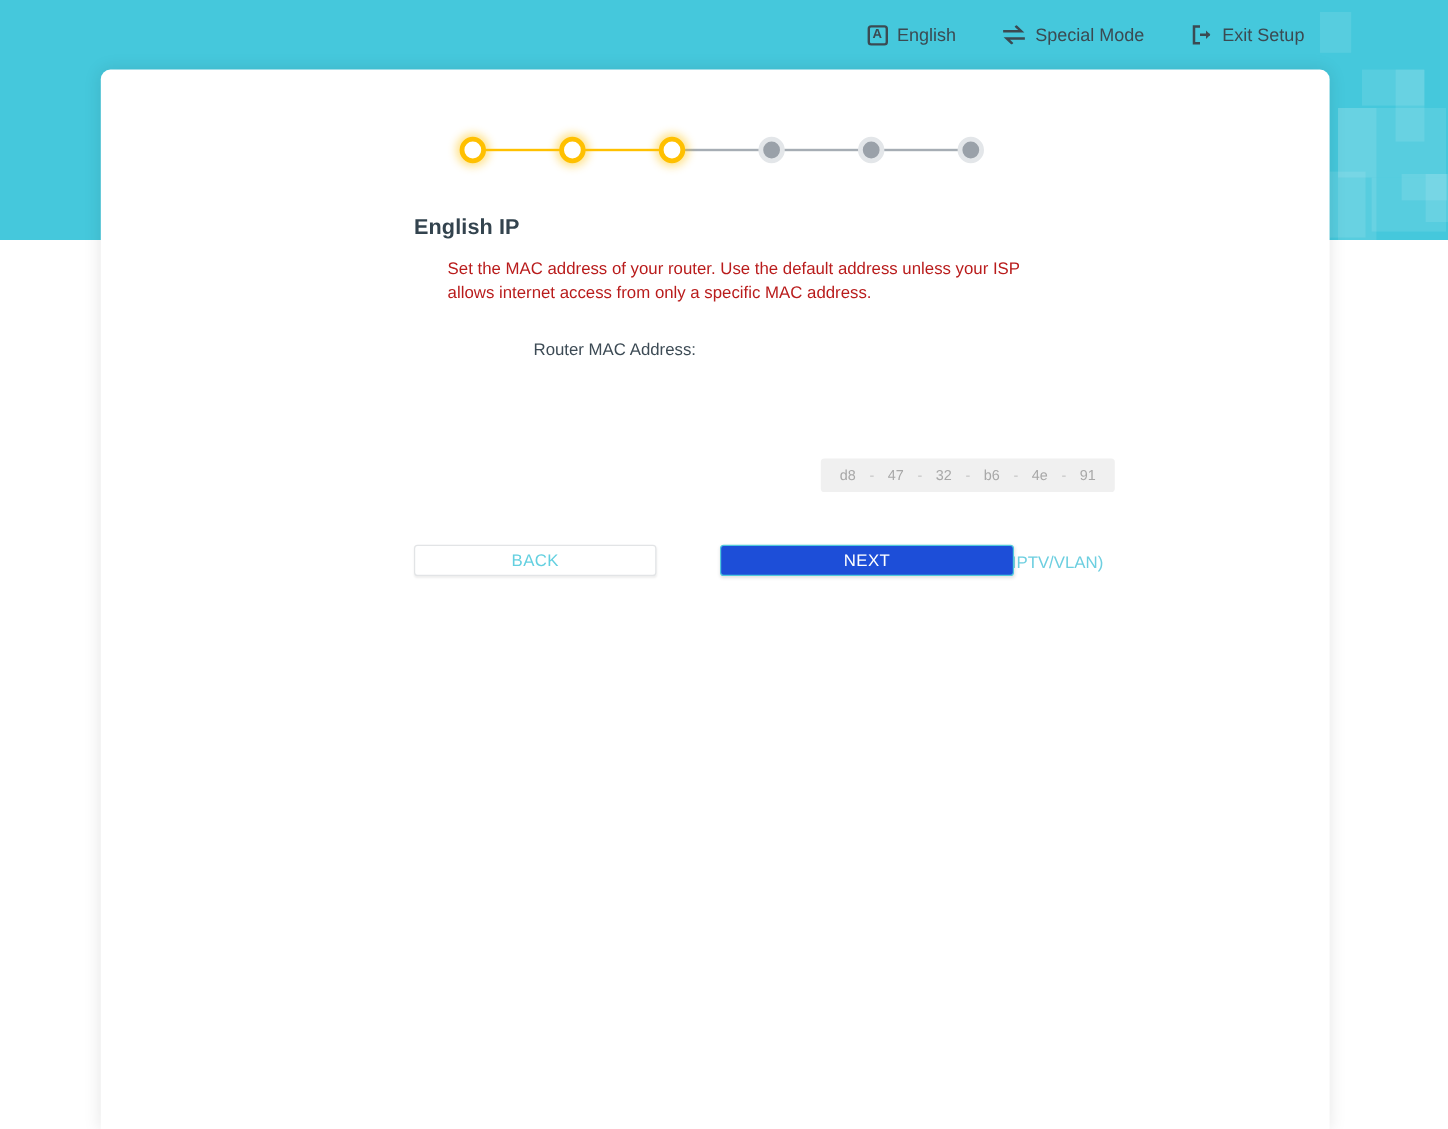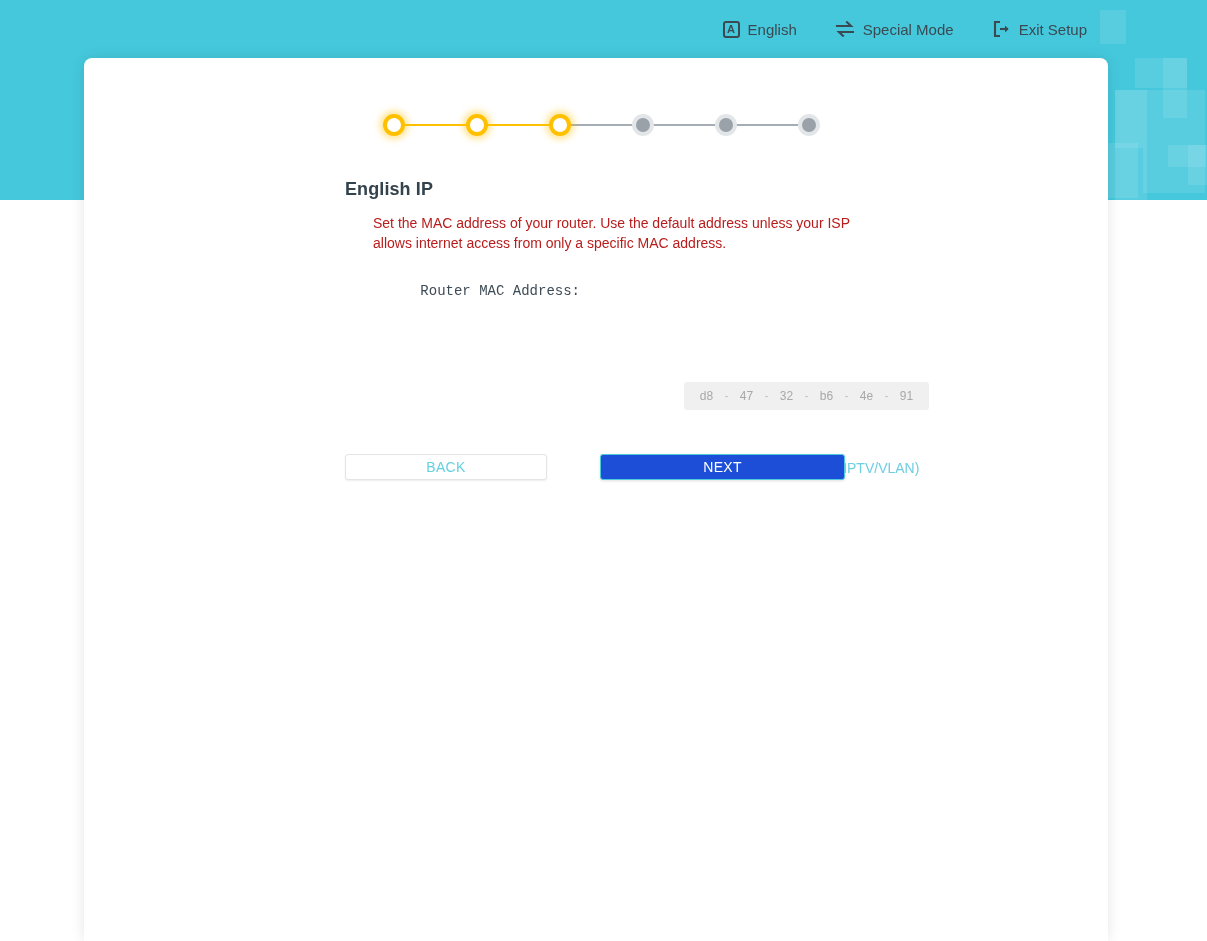--- a/index.html
+++ b/index.html
@@ -236,21 +236,20 @@
     margin-left: 28px;
   }
 
   .form-row {
     position: absolute;
     left: 261px;
     top: 226px;
     width: 600px;
     display: flex;
     align-items: center;
-    font-family: Liberation Mono, monospace;
   }
 
   .field-label {
     width: 246px;
     text-align: right;
     padding-right: 11px;
     font-size: 14px;
     color: #3d4b55;
     line-height: 1;
   }

